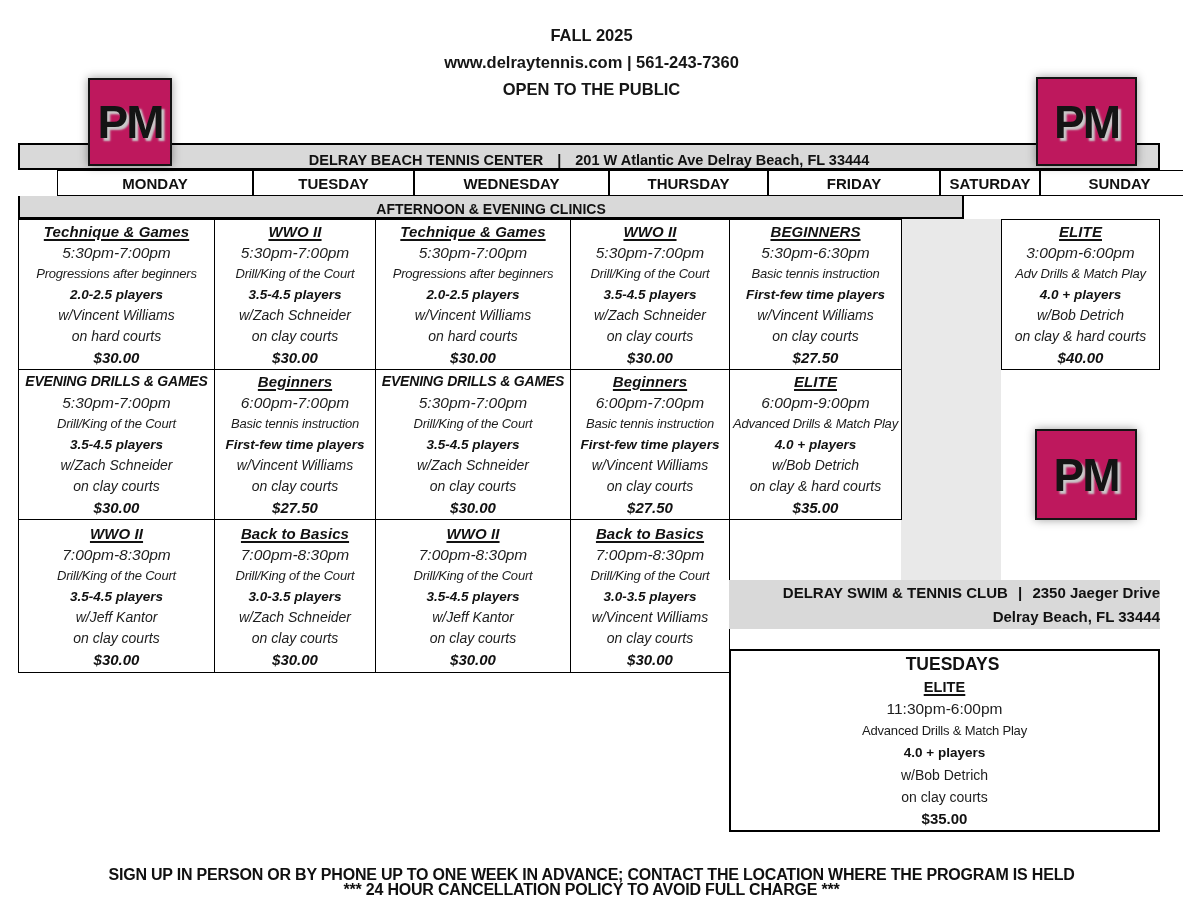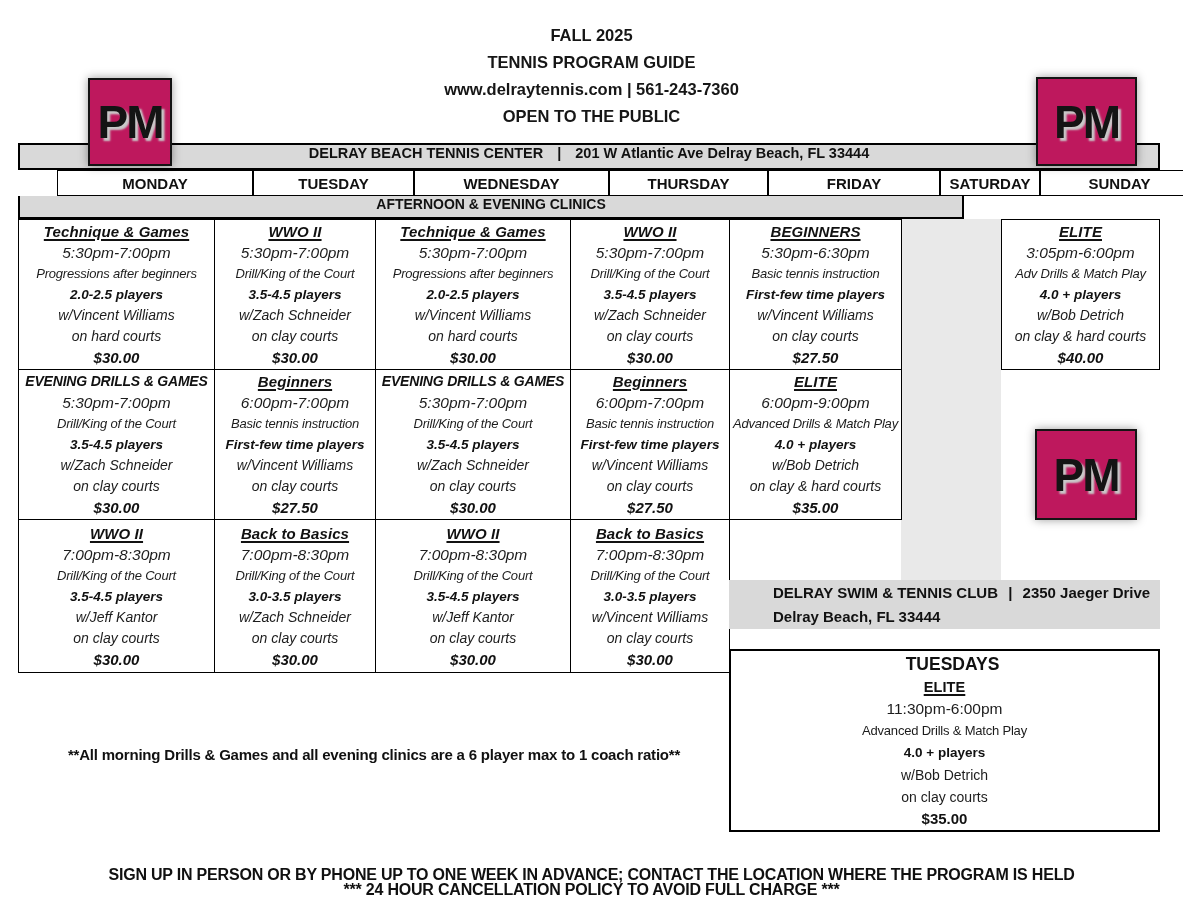--- a/index.html
+++ b/index.html
@@ -15,21 +15,21 @@
          display:flex;align-items:center;justify-content:center;
          box-shadow:0 0 9px rgba(0,0,0,.38);z-index:5;}
   .pmbox span{font-weight:bold;font-size:46px;letter-spacing:-2px;color:#141414;
               text-shadow:3px 3px 2px #c9c9c9;}
   #pm-tl{left:88px;top:78px;width:80px;height:84px;}
   #pm-tr{left:1036px;top:77px;width:97px;height:85px;}
   #pm-mr{left:1035px;top:429px;width:98px;height:87px;}
 
   
   .banner{position:absolute;background:#d9d9d9;border:2px solid #000;
-          display:flex;align-items:flex-start;justify-content:center;
+          display:flex;align-items:flex-end;justify-content:center;
           font-weight:bold;box-sizing:border-box;}
   #loc-banner{left:18px;top:143px;width:1142px;height:27px;font-size:14.5px;}
   #loc-banner .sep{margin:0 14px;}
   #clinic-banner{left:18px;top:196px;width:946px;height:23px;font-size:14px;border-top:none;}
 
   
   #day-row{position:absolute;left:18px;top:170px;width:1142px;height:26px;}
   .daycell{position:absolute;top:0;height:26px;border:1.5px solid #000;background:#fff;
            display:flex;align-items:center;justify-content:center;
            font-weight:bold;font-size:15px;box-sizing:border-box;margin-left:39px;}
@@ -76,21 +76,20 @@
   #foot1{top:881px;}
   #foot2{top:866px;}
 </style>
 </head>
 <body>
 
 <div id="page">
 
   <div class="hdr">
     <div>FALL 2025</div>
-    <div>TENNIS PROGRAM GUIDE</div>
     <div>www.delraytennis.com | 561-243-7360</div>
     <div>OPEN TO THE PUBLIC</div>
   </div>
 
   <div class="pmbox" id="pm-tl">
       <span>PM</span>
     </div>
   <div class="pmbox" id="pm-tr">
       <span>PM</span>
     </div>
@@ -159,21 +158,21 @@
       <div class="ttl">BEGINNERS</div>
       <div class="time">5:30pm-6:30pm</div>
       <div class="desc">Basic tennis instruction</div>
       <div class="players">First-few time players</div>
       <div class="coach">w/Vincent Williams</div>
       <div class="courts">on clay courts</div>
       <div class="price">$27.50</div>
     </div>
     <div class="cell gc6 gr0">
       <div class="ttl">ELITE</div>
-      <div class="time">3:05pm-6:00pm</div>
+      <div class="time">3:00pm-6:00pm</div>
       <div class="desc">Adv Drills &amp; Match Play</div>
       <div class="players">4.0 + players</div>
       <div class="coach">w/Bob Detrich</div>
       <div class="courts">on clay &amp; hard courts</div>
       <div class="price">$40.00</div>
     </div>
 
     <div class="cell gc0 gr1">
       <div class="ttl nou">EVENING DRILLS &amp; GAMES</div>
       <div class="time">5:30pm-7:00pm</div>
@@ -271,17 +270,16 @@
     <div class="dayname">TUESDAYS</div>
     <div class="ttl">ELITE</div>
     <div class="time">11:30pm-6:00pm</div>
     <div class="desc">Advanced Drills &amp; Match Play</div>
     <div class="players">4.0 + players</div>
     <div class="coach">w/Bob Detrich</div>
     <div class="courts">on clay courts</div>
     <div class="price">$35.00</div>
   </div>
 
-  <div id="ratio-note">**All morning Drills &amp; Games and all evening clinics are a 6 player max to 1 coach ratio**</div>
   <div class="footline" id="foot1">*** 24 HOUR CANCELLATION POLICY TO AVOID FULL CHARGE ***</div>
   <div class="footline" id="foot2">SIGN UP IN PERSON OR BY PHONE UP TO ONE WEEK IN ADVANCE; CONTACT THE LOCATION WHERE THE PROGRAM IS HELD</div>
 
 </div>
 
 </body></html>

